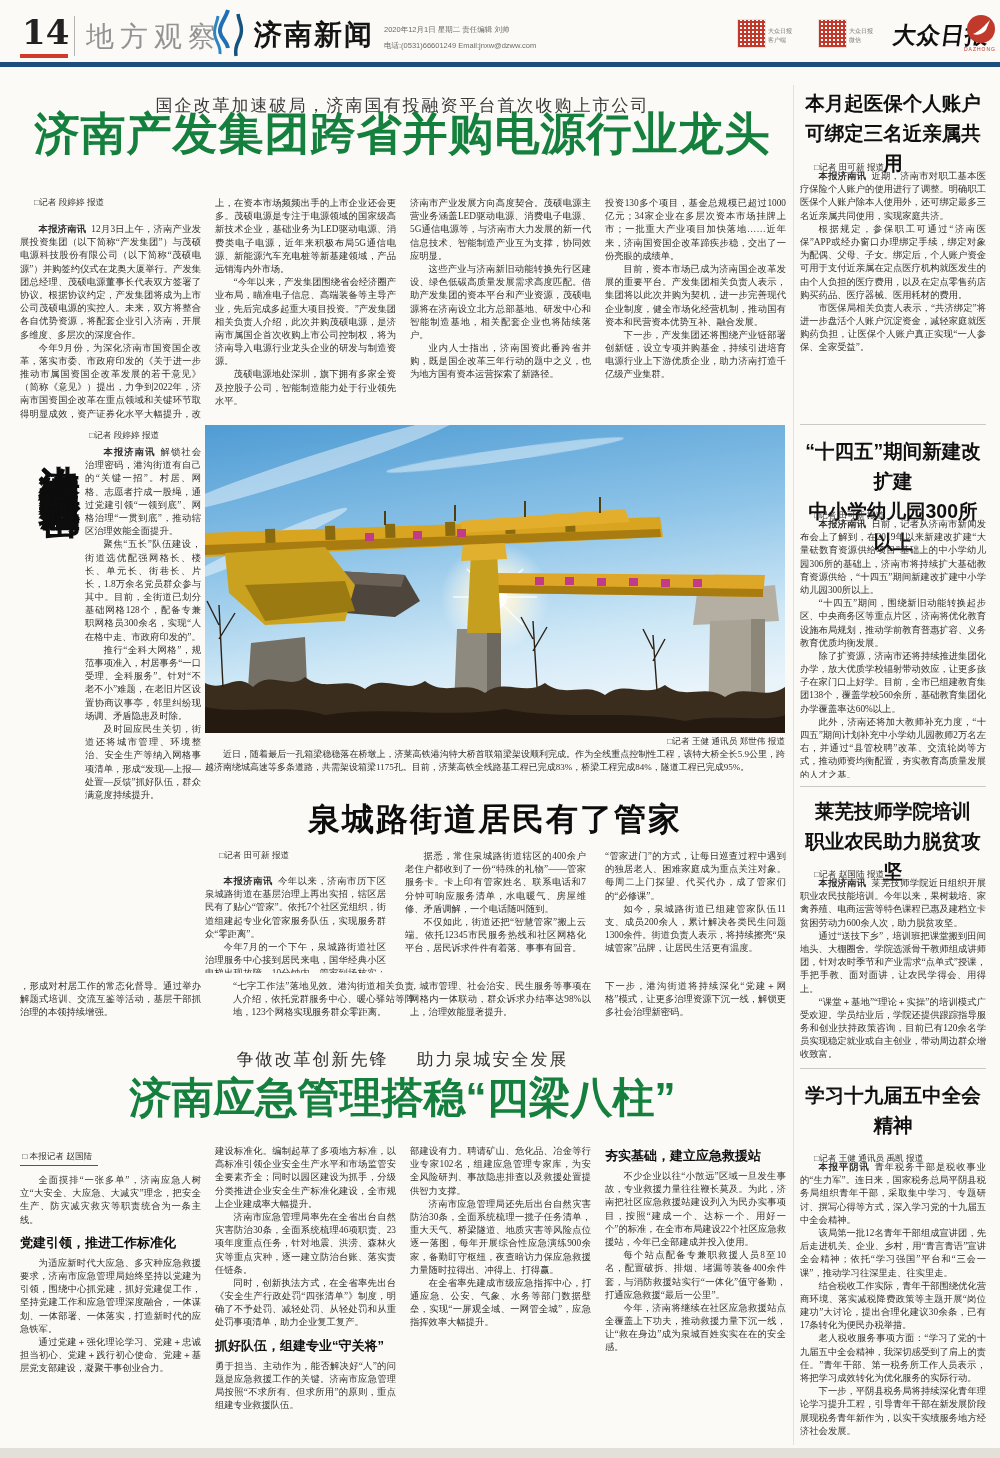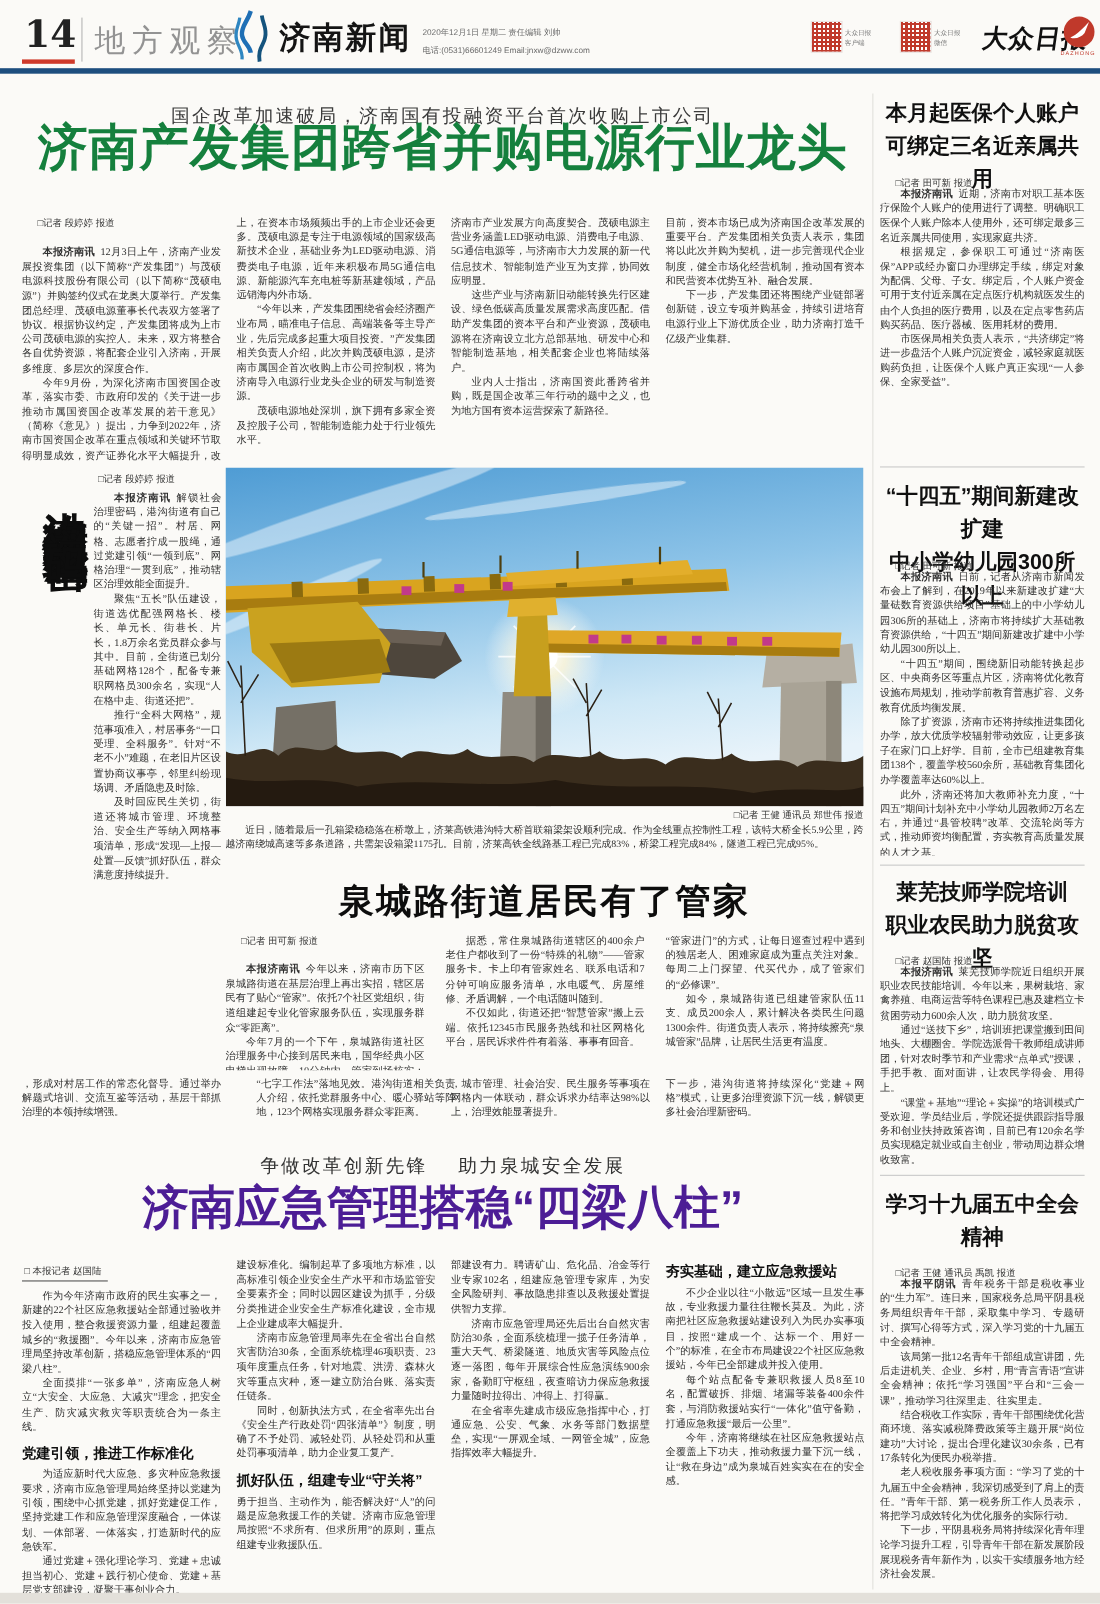--- a/index.html
+++ b/index.html
@@ -57,21 +57,21 @@
   .caption p{font-size:9px;}
   
   .ctitle{left:205px;top:798px;width:580px;text-align:center;font-size:32px;font-weight:900;color:#0d0d0d;
           font-family:"Liberation Sans",sans-serif;letter-spacing:2px;}
   .cc{top:850px;width:181px;height:124px;}
   .cc1{left:205px;} .cc2{left:405px;} .cc3{left:605px;}
   .cc1 .bodyin{margin-top:13px;height:98px;overflow:hidden;}
   
   .bkicker{left:20px;top:1048px;width:765px;text-align:center;font-size:17px;color:#333;letter-spacing:2px;}
   .bkicker span{margin:0 14px;}
-  .bheadline{left:20px;top:1070px;width:765px;text-align:center;font-size:42px;font-weight:900;color:#4c1d95;
+  .bheadline{left:20px;top:1070px;width:765px;text-align:center;font-size:42px;font-weight:900;color:#15803d;
              font-family:"Liberation Sans",sans-serif;}
   .bc{top:1145px;width:181px;height:312px;}
   .bc1{left:20px;} .bc2{left:215px;} .bc3{left:410px;} .bc4{left:605px;}
   .bb{display:inline-block;border-bottom:1px solid #555;padding:0 6px 2px 2px;margin-bottom:8px;}
   .subhead{font-size:13px;font-weight:900;color:#101010;margin:7px 0 5px;font-family:"Liberation Sans",sans-serif;}
   .pageedge{left:0;top:1448px;width:1000px;height:10px;background:#e3e0da;}
 </style>
 </head>
 <body>
 
@@ -122,30 +122,31 @@
     <p>上，在资本市场频频出手的上市企业还会更多。茂硕电源是专注于电源领域的国家级高新技术企业，基础业务为LED驱动电源、消费类电子电源，近年来积极布局5G通信电源、新能源汽车充电桩等新基建领域，产品远销海内外市场。</p>
     <p>“今年以来，产发集团围绕省会经济圈产业布局，瞄准电子信息、高端装备等主导产业，先后完成多起重大项目投资。”产发集团相关负责人介绍，此次并购茂硕电源，是济南市属国企首次收购上市公司控制权，将为济南导入电源行业龙头企业的研发与制造资源。</p>
     <p>茂硕电源地处深圳，旗下拥有多家全资及控股子公司，智能制造能力处于行业领先水平。</p>
   </div>
 <div class="abs lc lc3 body cont">
     <p>济南市产业发展方向高度契合。茂硕电源主营业务涵盖LED驱动电源、消费电子电源、5G通信电源等，与济南市大力发展的新一代信息技术、智能制造产业互为支撑，协同效应明显。</p>
     <p>这些产业与济南新旧动能转换先行区建设、绿色低碳高质量发展需求高度匹配。借助产发集团的资本平台和产业资源，茂硕电源将在济南设立北方总部基地、研发中心和智能制造基地，相关配套企业也将陆续落户。</p>
     <p>业内人士指出，济南国资此番跨省并购，既是国企改革三年行动的题中之义，也为地方国有资本运营探索了新路径。</p>
   </div>
 <div class="abs lc lc4 body cont">
+    <p>投资130多个项目，基金总规模已超过1000亿元；34家企业在多层次资本市场挂牌上市；一批重大产业项目加快落地……近年来，济南国资国企改革蹄疾步稳，交出了一份亮眼的成绩单。</p>
     <p>目前，资本市场已成为济南国企改革发展的重要平台。产发集团相关负责人表示，集团将以此次并购为契机，进一步完善现代企业制度，健全市场化经营机制，推动国有资本和民营资本优势互补、融合发展。</p>
     <p>下一步，产发集团还将围绕产业链部署创新链，设立专项并购基金，持续引进培育电源行业上下游优质企业，助力济南打造千亿级产业集群。</p>
   </div>
 
 <div class="abs vtitle">港沟街道解锁社会治理密码</div>
 <div class="abs sidecol body">
   <div class="byline" style="padding-left:4px">□记者 段婷婷 报道</div>
   <p class="first" style="margin-top:4px"><b class="lede">本报济南讯</b><span>解锁社会治理密码，港沟街道有自己的“关键一招”。村居、网格、志愿者拧成一股绳，通过党建引领“一领到底”、网格治理“一贯到底”，推动辖区治理效能全面提升。</span></p>
   <div>
-      <p>聚焦“五长”队伍建设，街道选优配强网格长、楼长、单元长、街巷长、片长，1.8万余名党员群众参与其中。目前，全街道已划分基础网格128个，配备专兼职网格员300余名，实现“人在格中走、街道还把”。</p>
+      <p>聚焦“五长”队伍建设，街道选优配强网格长、楼长、单元长、街巷长、片长，1.8万余名党员群众参与其中。目前，全街道已划分基础网格128个，配备专兼职网格员300余名，实现“人在格中走、市政府印发的”。</p>
       <p>推行“全科大网格”，规范事项准入，村居事务“一口受理、全科服务”。针对“不老不小”难题，在老旧片区设置协商议事亭，邻里纠纷现场调、矛盾隐患及时除。</p>
       <p>及时回应民生关切，街道还将城市管理、环境整治、安全生产等纳入网格事项清单，形成“发现—上报—处置—反馈”抓好队伍，群众满意度持续提升。</p>
     </div>
 </div>
 <div class="abs band band1 body cont">
     <p>，形成对村居工作的常态化督导。通过举办解题式培训、交流互鉴等活动，基层干部抓治理的本领持续增强。</p>
   </div>
 <div class="abs band band2 body cont">
     <p>“七字工作法”落地见效。港沟街道相关负责人介绍，依托党群服务中心、暖心驿站等阵地，123个网格实现服务群众零距离。</p>
   </div>
@@ -271,21 +272,20 @@
   </div>
 
 <div class="abs bkicker">
   <span>争做改革创新先锋</span><span>助力泉城安全发展</span>
 </div>
 <div class="abs bheadline">济南应急管理搭稳“四梁八柱”</div>
 
 <div class="abs bc bc1 body">
   <span class="byline bb">□ 本报记者 赵国陆</span>
   <div>
-      <p>作为今年济南市政府的民生实事之一，新建的22个社区应急救援站全部通过验收并投入使用，整合救援资源力量，组建起覆盖城乡的“救援圈”。今年以来，济南市应急管理局坚持改革创新，搭稳应急管理体系的“四梁八柱”。</p>
       <p>全面摸排“一张多单”，济南应急人树立“大安全、大应急、大减灾”理念，把安全生产、防灾减灾救灾等职责统合为一条主线。</p>
     </div>
   <h4 class="subhead">党建引领，推进工作标准化</h4>
   <div>
       <p>为适应新时代大应急、多灾种应急救援要求，济南市应急管理局始终坚持以党建为引领，围绕中心抓党建，抓好党建促工作，坚持党建工作和应急管理深度融合，一体谋划、一体部署、一体落实，打造新时代的应急铁军。</p>
       <p>通过党建＋强化理论学习、党建＋忠诚担当初心、党建＋践行初心使命、党建＋基层党支部建设，凝聚干事创业合力。</p>
     </div>
 </div>
 <div class="abs bc bc2 body cont">
   <div class="cont">

